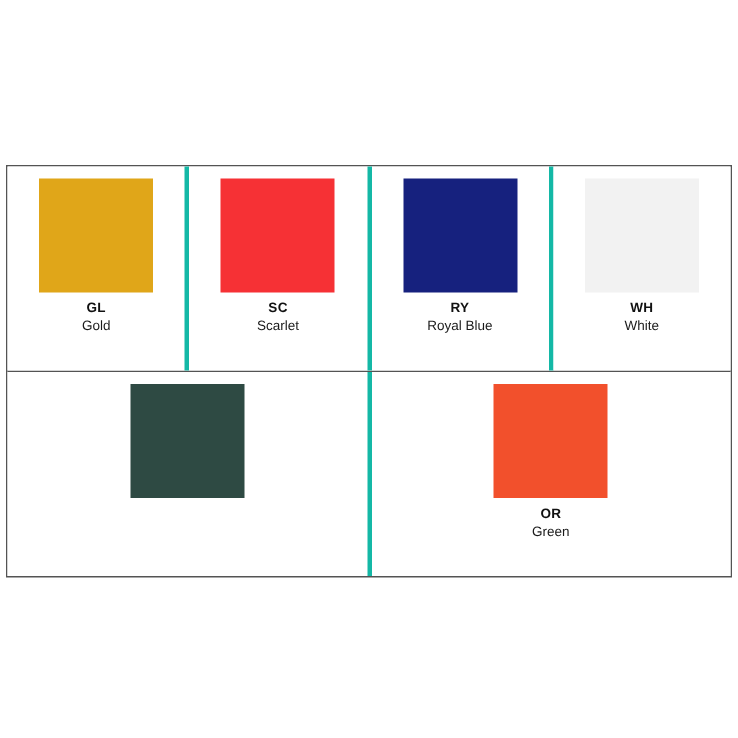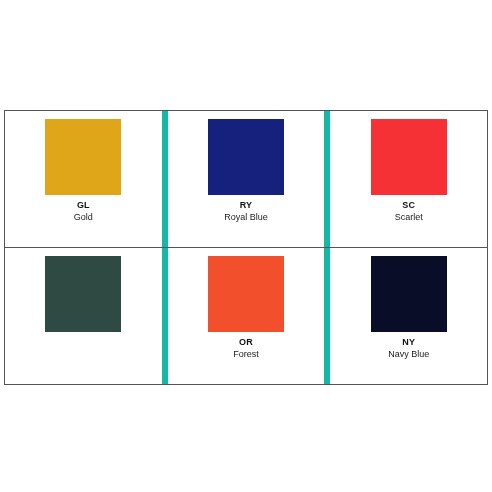--- a/index.html
+++ b/index.html
@@ -33,21 +33,21 @@
     min-height: 0;
   }
   .chart-row.row-top {
     border-bottom: 1px solid #545454;
   }
 
   .swatch-cell {
     flex: 1 1 0;
     min-width: 0;
     box-sizing: border-box;
-    border-right: 6px solid #14b8a6;
+    border-right: 3px solid #14b8a6;
     display: flex;
     flex-direction: column;
     align-items: center;
     justify-content: flex-start;
     padding: 8px 6px 4px 6px;
     background: #ffffff;
   }
   .swatch-cell:last-child {
     border-right: none;
   }
@@ -92,57 +92,57 @@
     <div class="swatch-cell">
       <div class="swatch-chip" style="background-color: rgb(224, 166, 25);"></div>
       <div class="swatch-labels">
         <span class="swatch-code">GL</span>
         <span class="swatch-name">Gold</span>
       </div>
     </div>
 
 
     <div class="swatch-cell">
+      <div class="swatch-chip" style="background-color: rgb(246, 49, 53);"></div>
+      <div class="swatch-labels">
+        <span class="swatch-code">SC</span>
+        <span class="swatch-name">Scarlet</span>
+      </div>
+    </div>
+
+    <div class="swatch-cell">
       <div class="swatch-chip" style="background-color: rgb(22, 33, 126);"></div>
       <div class="swatch-labels">
         <span class="swatch-code">RY</span>
         <span class="swatch-name">Royal Blue</span>
       </div>
     </div>
 
     <div class="swatch-cell">
-      <div class="swatch-chip" style="background-color: rgb(246, 49, 53);"></div>
+      <div class="swatch-chip" style="background-color: rgb(242, 242, 242);"></div>
       <div class="swatch-labels">
-        <span class="swatch-code">SC</span>
-        <span class="swatch-name">Scarlet</span>
+        <span class="swatch-code">WH</span>
+        <span class="swatch-name">White</span>
       </div>
     </div>
-
 
   </div>
 
   <div class="chart-row row-bottom">
 
     <div class="swatch-cell">
       <div class="swatch-chip" style="background-color: rgb(46, 74, 67);"></div>
     </div>
 
     <div class="swatch-cell">
       <div class="swatch-chip" style="background-color: rgb(242, 80, 44);"></div>
       <div class="swatch-labels">
         <span class="swatch-code">OR</span>
-        <span class="swatch-name">Forest</span>
+        <span class="swatch-name">Green</span>
       </div>
     </div>
 
 
 
-    <div class="swatch-cell">
-      <div class="swatch-chip" style="background-color: rgb(10, 13, 40);"></div>
-      <div class="swatch-labels">
-        <span class="swatch-code">NY</span>
-        <span class="swatch-name">Navy Blue</span>
-      </div>
-    </div>
 
   </div>
 
 </div>
 
 </body></html>

